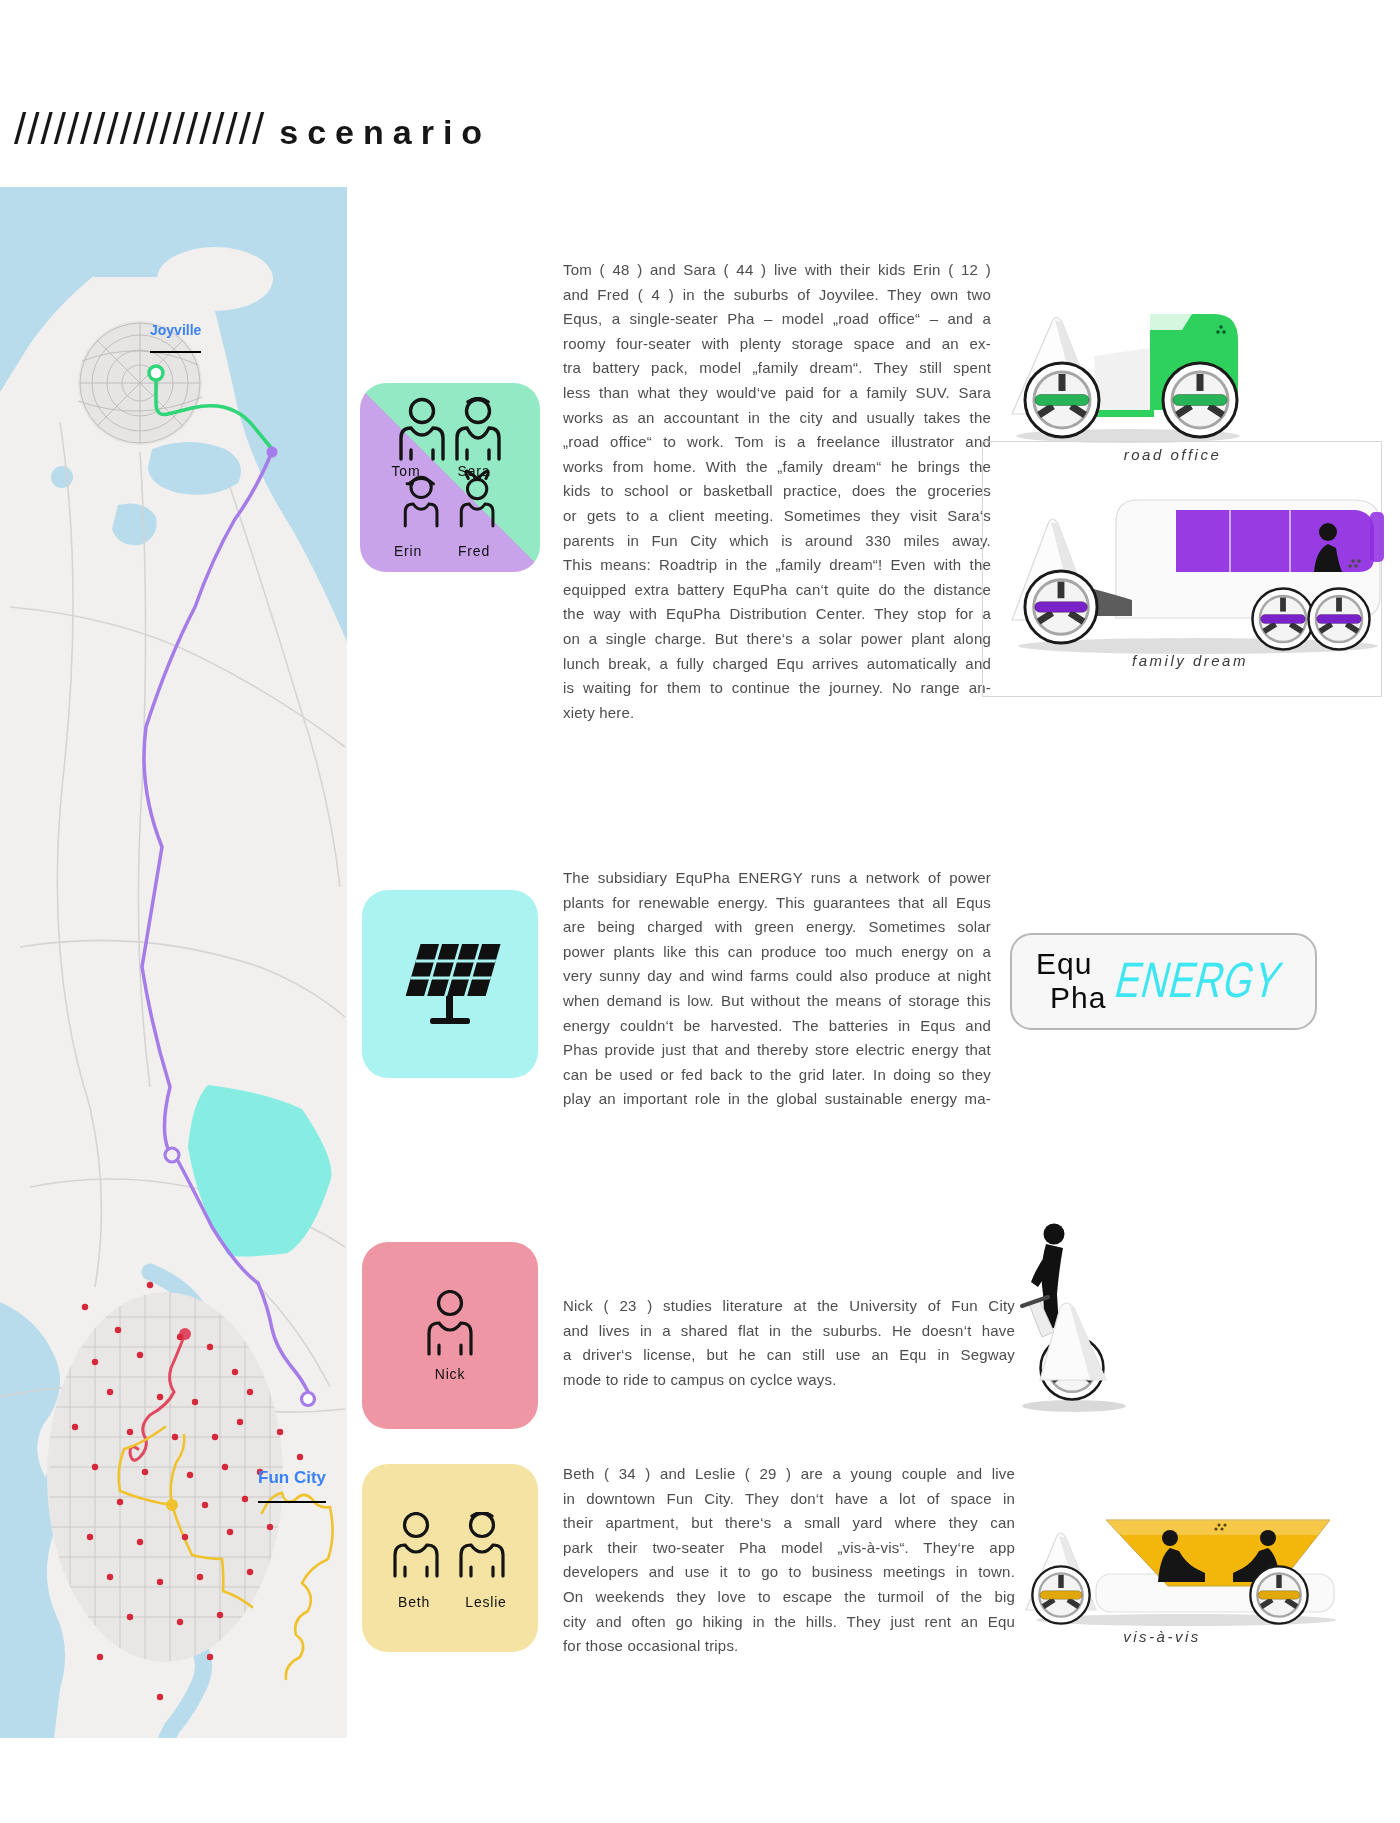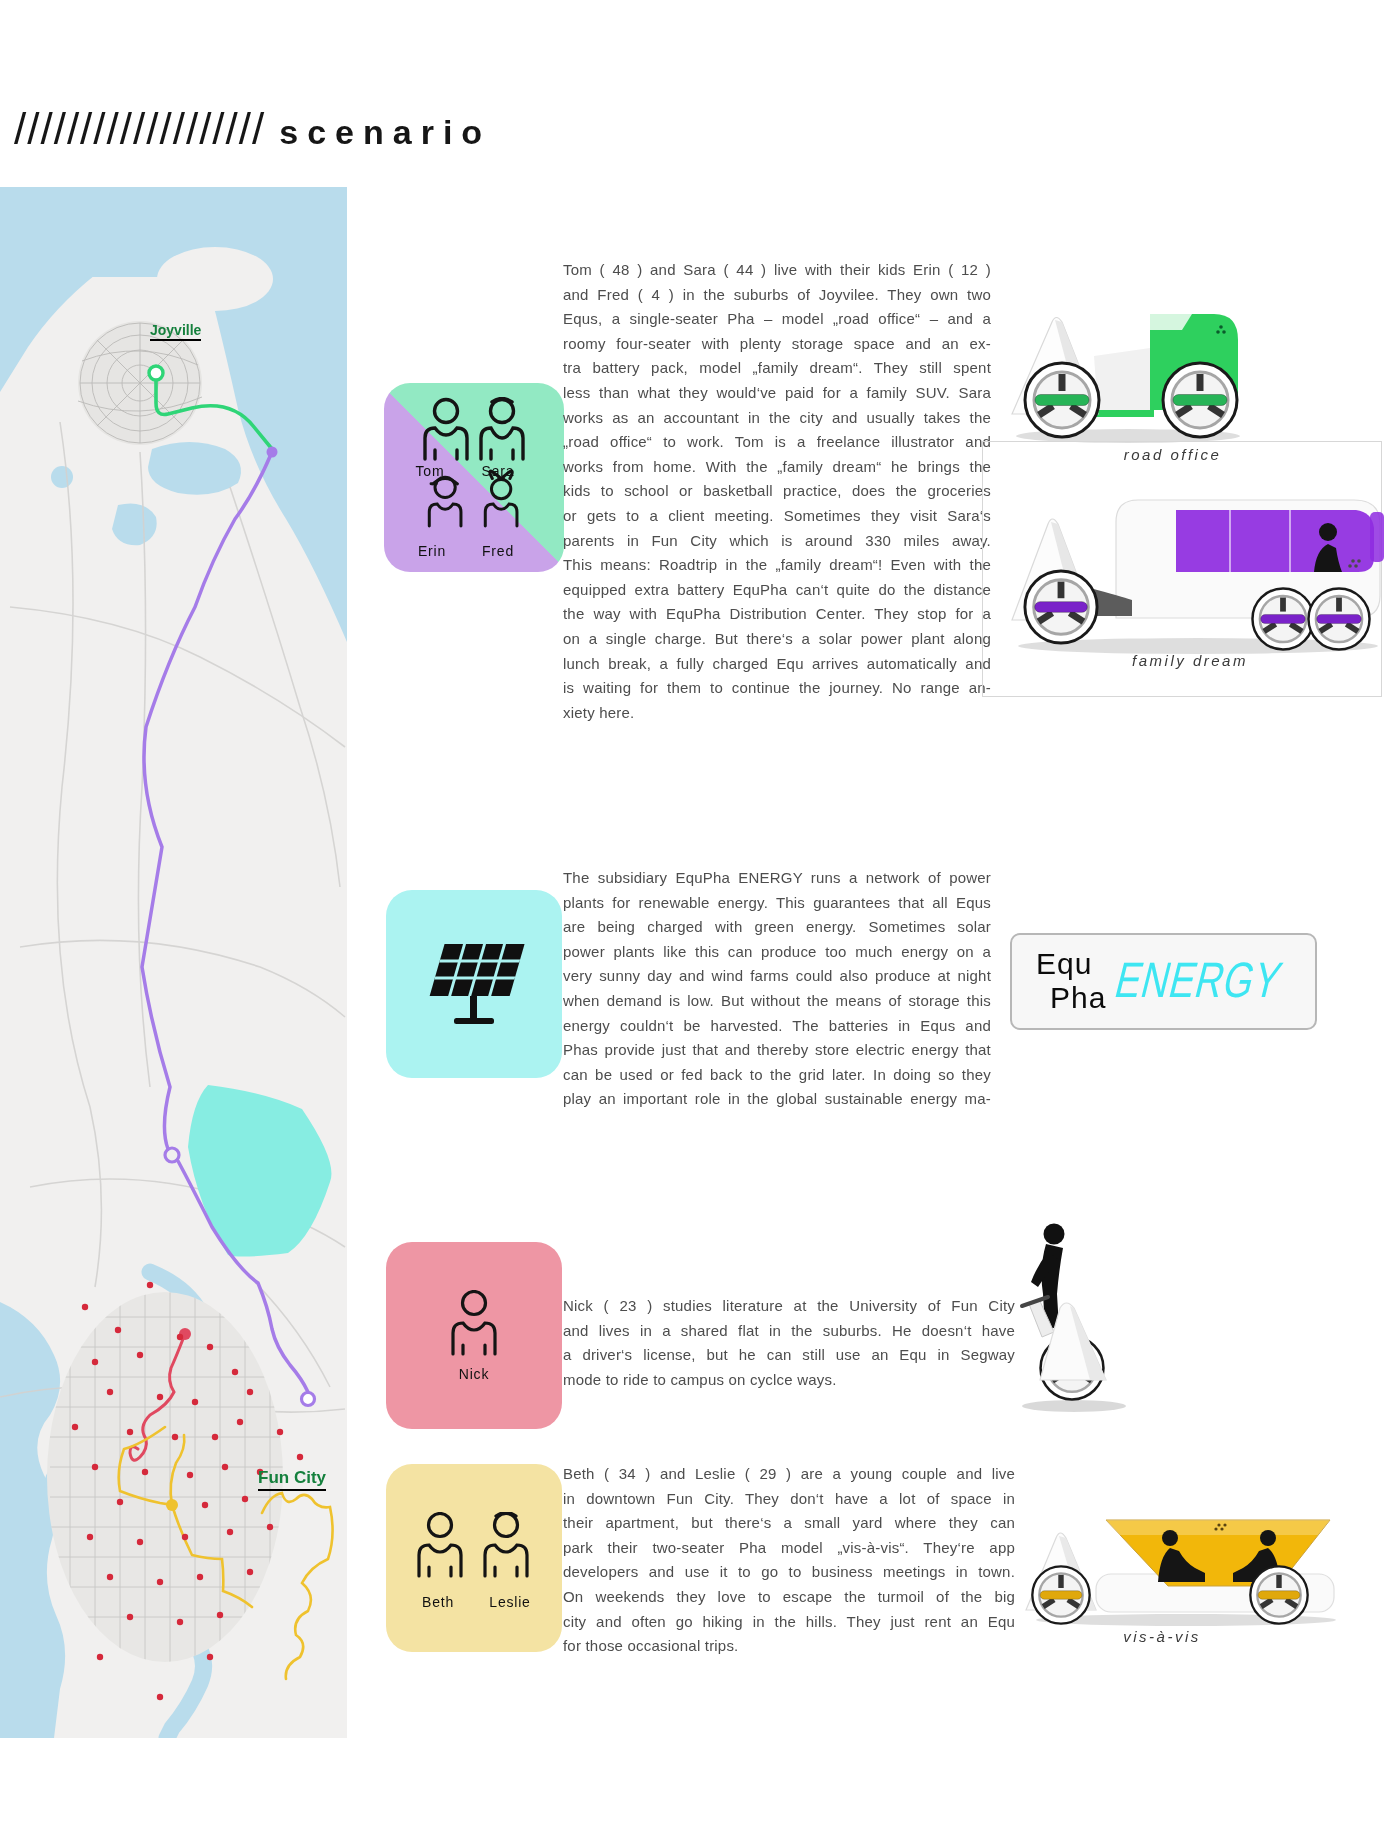--- a/index.html
+++ b/index.html
@@ -8,39 +8,39 @@
   .abs{position:absolute;}
   
   .title{left:14px;top:104px;display:flex;align-items:baseline;gap:14px;}
   .slashes{font-size:44px;font-weight:400;letter-spacing:1px;color:#161616;}
   .scenario{font-size:34px;font-weight:700;letter-spacing:9px;color:#161616;}
   
   .para{font-size:15px;line-height:24.6px;color:#4d4d4d;letter-spacing:.2px;}
   .para .tline{text-align:justify;text-align-last:justify;}
   .para .tlast{text-align-last:left;}
   
-  .card{border-radius:26px;margin-left:24px;}
+  .card{border-radius:26px;}
   .card-family{left:360px;top:383px;width:180px;height:189px;
     background:linear-gradient(45deg,var(--lilac) 49.85%,var(--mint) 50.15%);}
   .card-energy{left:362px;top:890px;width:176px;height:188px;background:var(--cyanCard);}
   .card-nick{left:362px;top:1242px;width:176px;height:187px;background:var(--pink);}
   .card-couple{left:362px;top:1464px;width:176px;height:188px;background:var(--yellowCard);}
   .card-label{position:absolute;font-size:14px;letter-spacing:.8px;color:#101010;text-align:center;}
   
   .vcap{font-style:italic;font-size:15px;letter-spacing:2.5px;color:#3a3a3a;text-align:center;}
   .framebox{left:982px;top:441px;width:398px;height:254px;border:1px solid #d7d7d7;}
   
-  .logo{left:1010px;top:933px;width:307px;height:97px;border:2px solid #b7b7b7;border-radius:10px;
+  .logo{left:1010px;top:933px;width:307px;height:97px;border:2px solid #b7b7b7;border-radius:22px;
         background:#f7f7f7;box-sizing:border-box;}
   .logo .l1{position:absolute;left:24px;top:12px;font-size:30px;letter-spacing:1px;color:#0b0b0b;}
   .logo .l2{position:absolute;left:38px;top:46px;font-size:30px;letter-spacing:1px;color:#0b0b0b;}
   .logo .energy{position:absolute;left:112px;top:16px;font-size:46px;color:var(--logoCyan);
         transform:skewX(-14deg) scaleX(.82) scaleY(1.08);transform-origin:left top;letter-spacing:1px;}
   
-  .maplabel{font-weight:bold;color:#15803d;border-bottom:2px solid #000;padding-bottom:1px;}
+  .maplabel{font-weight:bold;color:#3b82f6;border-bottom:2px solid #000;padding-bottom:13px;}
 </style>
 </head>
 <body>
 
 <div class="page">
 
   <svg width="0" height="0" style="position:absolute">
     <defs>
       <symbol id="wheel" viewBox="-40 -40 80 80">
         <circle r="37" fill="#fff" stroke="#1a1a1a" stroke-width="3"></circle>

